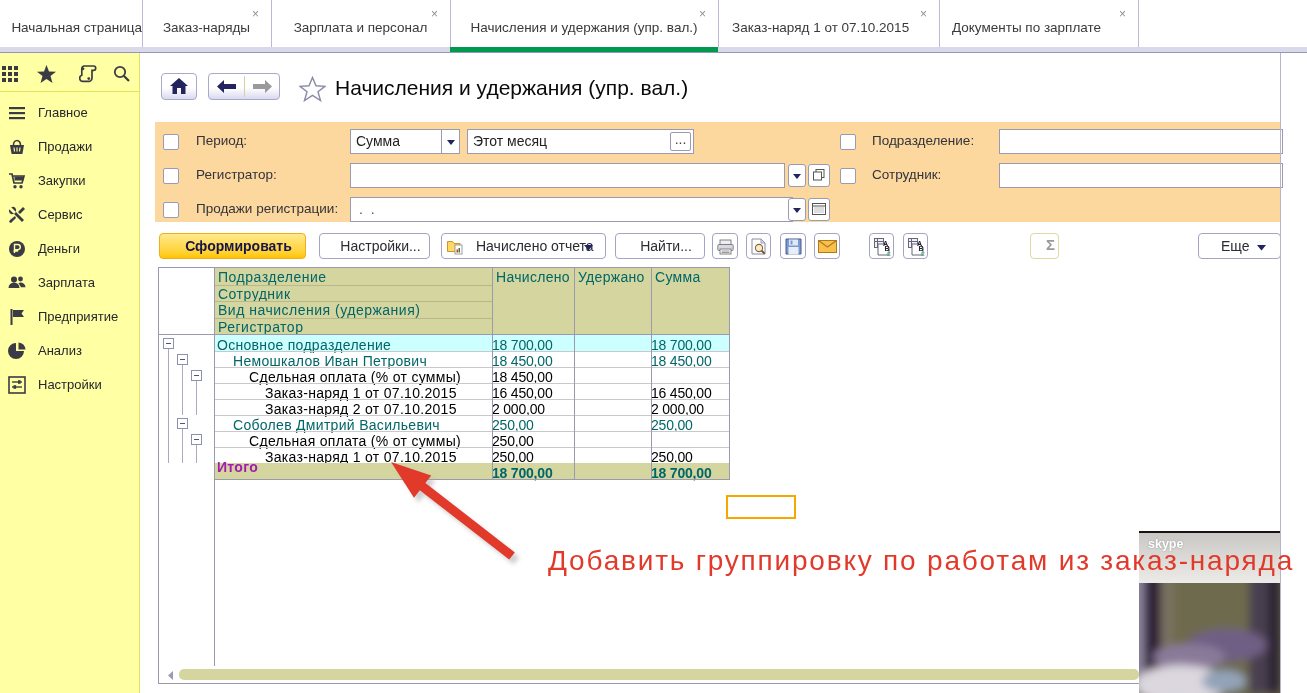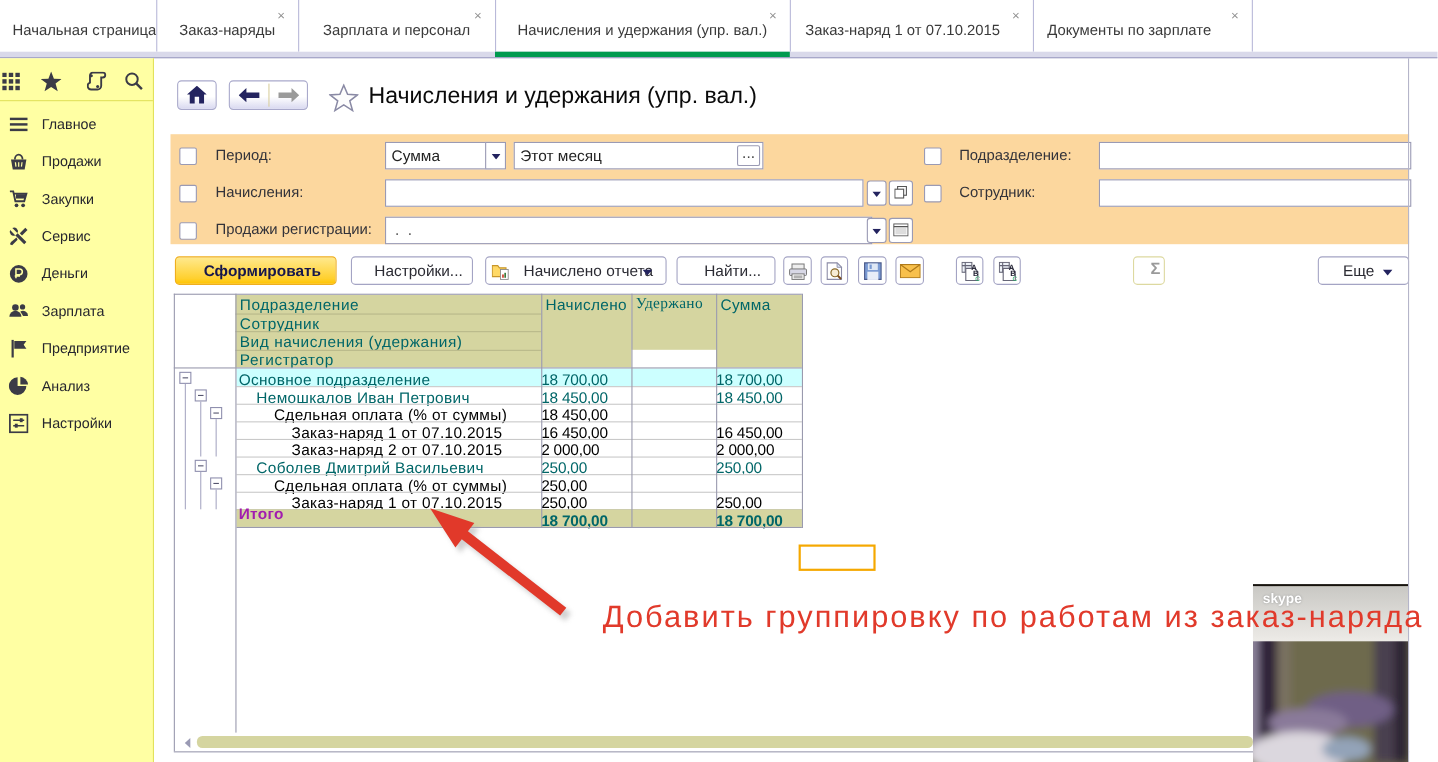--- a/index.html
+++ b/index.html
@@ -213,21 +213,21 @@
 <div class="finput" style="left:350px;top:129px;width:90px;height:23px;line-height:23px;padding-left:5px;">Сумма</div>
 <div class="finput" style="left:441px;top:129px;width:17px;height:23px;">
   <svg class="abs" style="left:5px;top:10px" width="8" height="5" viewBox="0 0 8 5">
       <path d="M0 0 h8 l-4 5 Z" fill="#23235f"></path>
     </svg>
   </div>
 <div class="finput" style="left:467px;top:129px;width:220px;height:23px;line-height:23px;padding-left:5px;">Этот месяц
   <span style="position:absolute;right:2px;top:2px;width:19px;height:17px;border:1px solid #9a9ab4;border-radius:2px;text-align:center;line-height:12px;color:#444;">...</span></div>
 
 <div class="chk" style="left:163px;top:168px"></div>
-<div class="flbl" style="left:196px;top:167px">Начисления:</div>
+<div class="flbl" style="left:196px;top:167px">Регистратор:</div>
 <div class="finput" style="left:350px;top:163px;width:433px;height:23px;"></div>
 <div class="fbtn" style="left:788px;top:164px;width:16px;height:21px;">
   <svg class="abs" style="left:4px;top:9px" width="8" height="5" viewBox="0 0 8 5">
       <path d="M0 0 h8 l-4 5 Z" fill="#23235f"></path>
     </svg>
   </div>
 <div class="fbtn" style="left:808px;top:164px;width:20px;height:21px;">
   <svg class="abs" style="left:4px;top:4px" width="12" height="12" viewBox="0 0 12 12">
       <rect x="3" y="0.5" width="8" height="8" fill="none" stroke="#555" stroke-width="1"></rect>
       <rect x="0.5" y="3" width="8" height="8" fill="#fff" stroke="#555" stroke-width="1"></rect>
@@ -340,21 +340,21 @@
 <div class="cbtn" style="left:1198px;width:83px;">
   <div class="bt" style="text-align:left;padding-left:22px;">Еще</div>
   <svg class="abs" style="right:14px;top:11px" width="9" height="6" viewBox="0 0 9 6">
       <path d="M0 0 h9 l-4.5 5.5 Z" fill="#23235f"></path>
     </svg>
   </div>
 
 <div id="report">
     <div class="cell hdr" style="left:214px;top:268px;width:278px;height:66px;"></div>
     <div class="cell hdr" style="left:492px;top:268px;width:82px;height:66px;padding-top:1px;letter-spacing:0.3px;">Начислено</div>
-    <div class="cell hdr" style="left:574px;top:268px;width:77px;height:50px;padding-top:1px;letter-spacing:0.3px;font-family:Liberation Serif, serif;">Удержано</div>
+    <div class="cell hdr" style="left:574px;top:268px;width:77px;height:66px;padding-top:1px;letter-spacing:0.3px;">Удержано</div>
     <div class="cell hdr" style="left:651px;top:268px;width:78px;height:66px;padding-top:1px;letter-spacing:0.3px;">Сумма</div>
     <div class="cell" style="left:218px;top:269px;width:274px;color:#006668;letter-spacing:0.5px;">Подразделение</div>
     <div class="cell" style="left:218px;top:285.5px;width:274px;color:#006668;letter-spacing:0.5px;">Сотрудник</div>
     <div class="gline" style="left:214px;top:284.5px;width:278px;height:1px;background:#b8b88a"></div>
     <div class="cell" style="left:218px;top:302px;width:274px;color:#006668;letter-spacing:0.5px;">Вид начисления (удержания)</div>
     <div class="gline" style="left:214px;top:301px;width:278px;height:1px;background:#b8b88a"></div>
     <div class="cell" style="left:218px;top:318.5px;width:274px;color:#006668;letter-spacing:0.5px;">Регистратор</div>
     <div class="gline" style="left:214px;top:317.5px;width:278px;height:1px;background:#b8b88a"></div>
     <div class="cell" style="left:215px;top:335px;width:514px;height:16px;background:#ccffff;"></div>
     <div class="cell" style="left:217px;top:336.5px;width:275px;color:#006668;letter-spacing:0.3px;">Основное подразделение</div>

